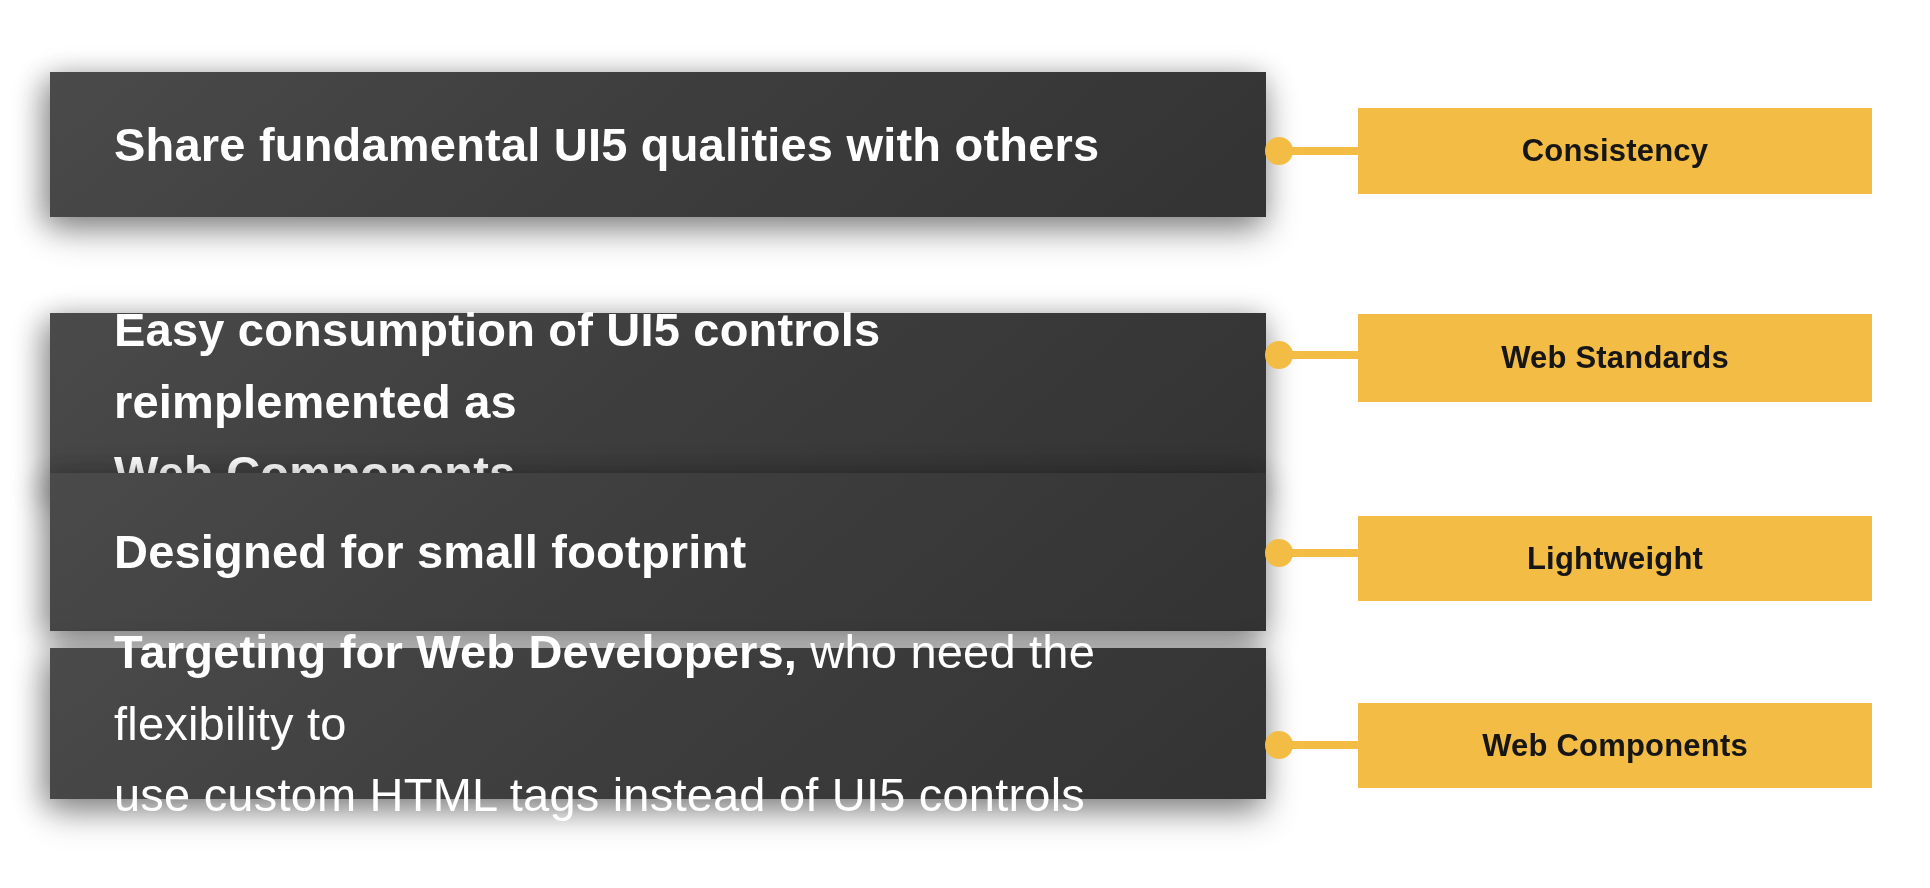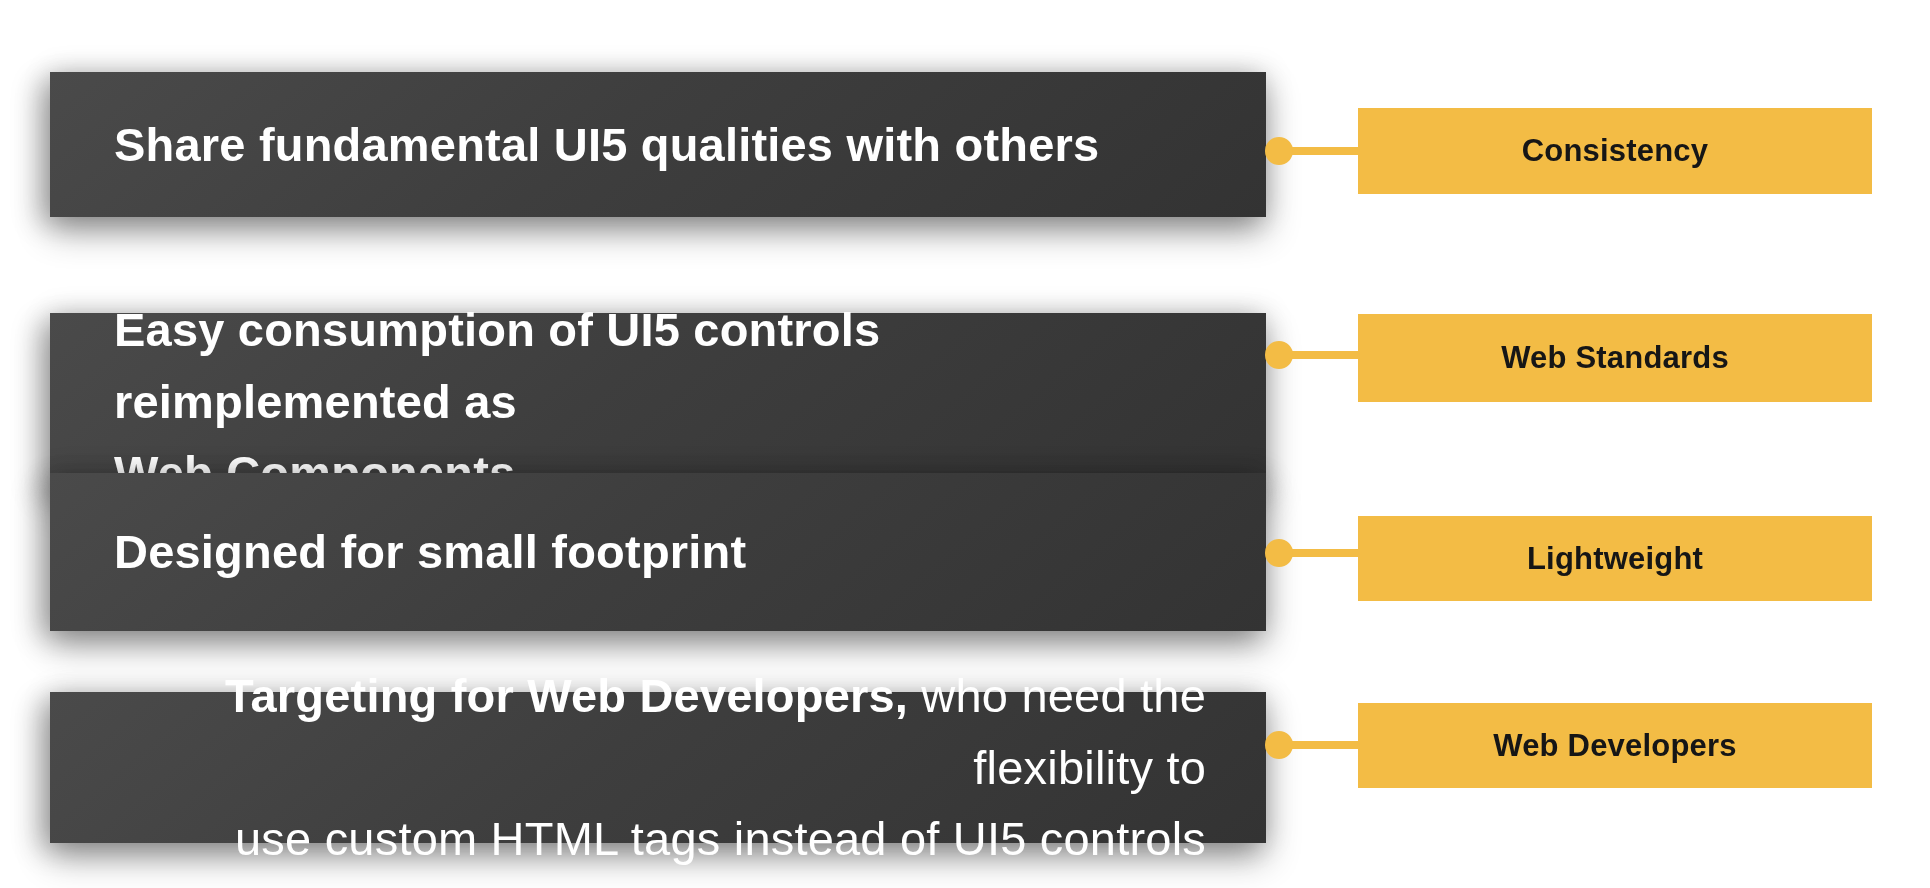--- a/index.html
+++ b/index.html
@@ -78,21 +78,21 @@
   .r2 .feature-box { top: 269px; height: 177px; margin-top: 44px; }
   .r2 .label-box   { top: 314px; height: 88px; }
   .r2 .connector-dot  { top: 341px; }
   .r2 .connector-line { top: 351px; }
   
   .r3 .feature-box { top: 473px; height: 158px; }
   .r3 .label-box   { top: 516px; height: 85px; }
   .r3 .connector-dot  { top: 539px; }
   .r3 .connector-line { top: 549px; }
   
-  .r4 .feature-box { top: 692px; height: 151px; text-align: right; }
+  .r4 .feature-box { top: 648px; height: 151px; }
   .r4 .label-box   { top: 703px; height: 85px; }
   .r4 .connector-dot  { top: 731px; }
   .r4 .connector-line { top: 741px; }
 </style>
 </head>
 <body>
 
 <div class="canvas">
 
   <div class="row r1">
@@ -130,17 +130,17 @@
   </div>
 
   <div class="row r4">
     <div class="feature-box">
       <p class="feature-text"><b>Targeting for Web Developers,</b><span class="regular"> who need the flexibility to
 use custom HTML tags instead of UI5 controls</span></p>
     </div>
     <div class="connector-line"></div>
     <div class="connector-dot"></div>
     <div class="label-box">
-      <span>Web Developers</span>
+      <span>Web Components</span>
     </div>
   </div>
 
 </div>
 
 </body></html>

